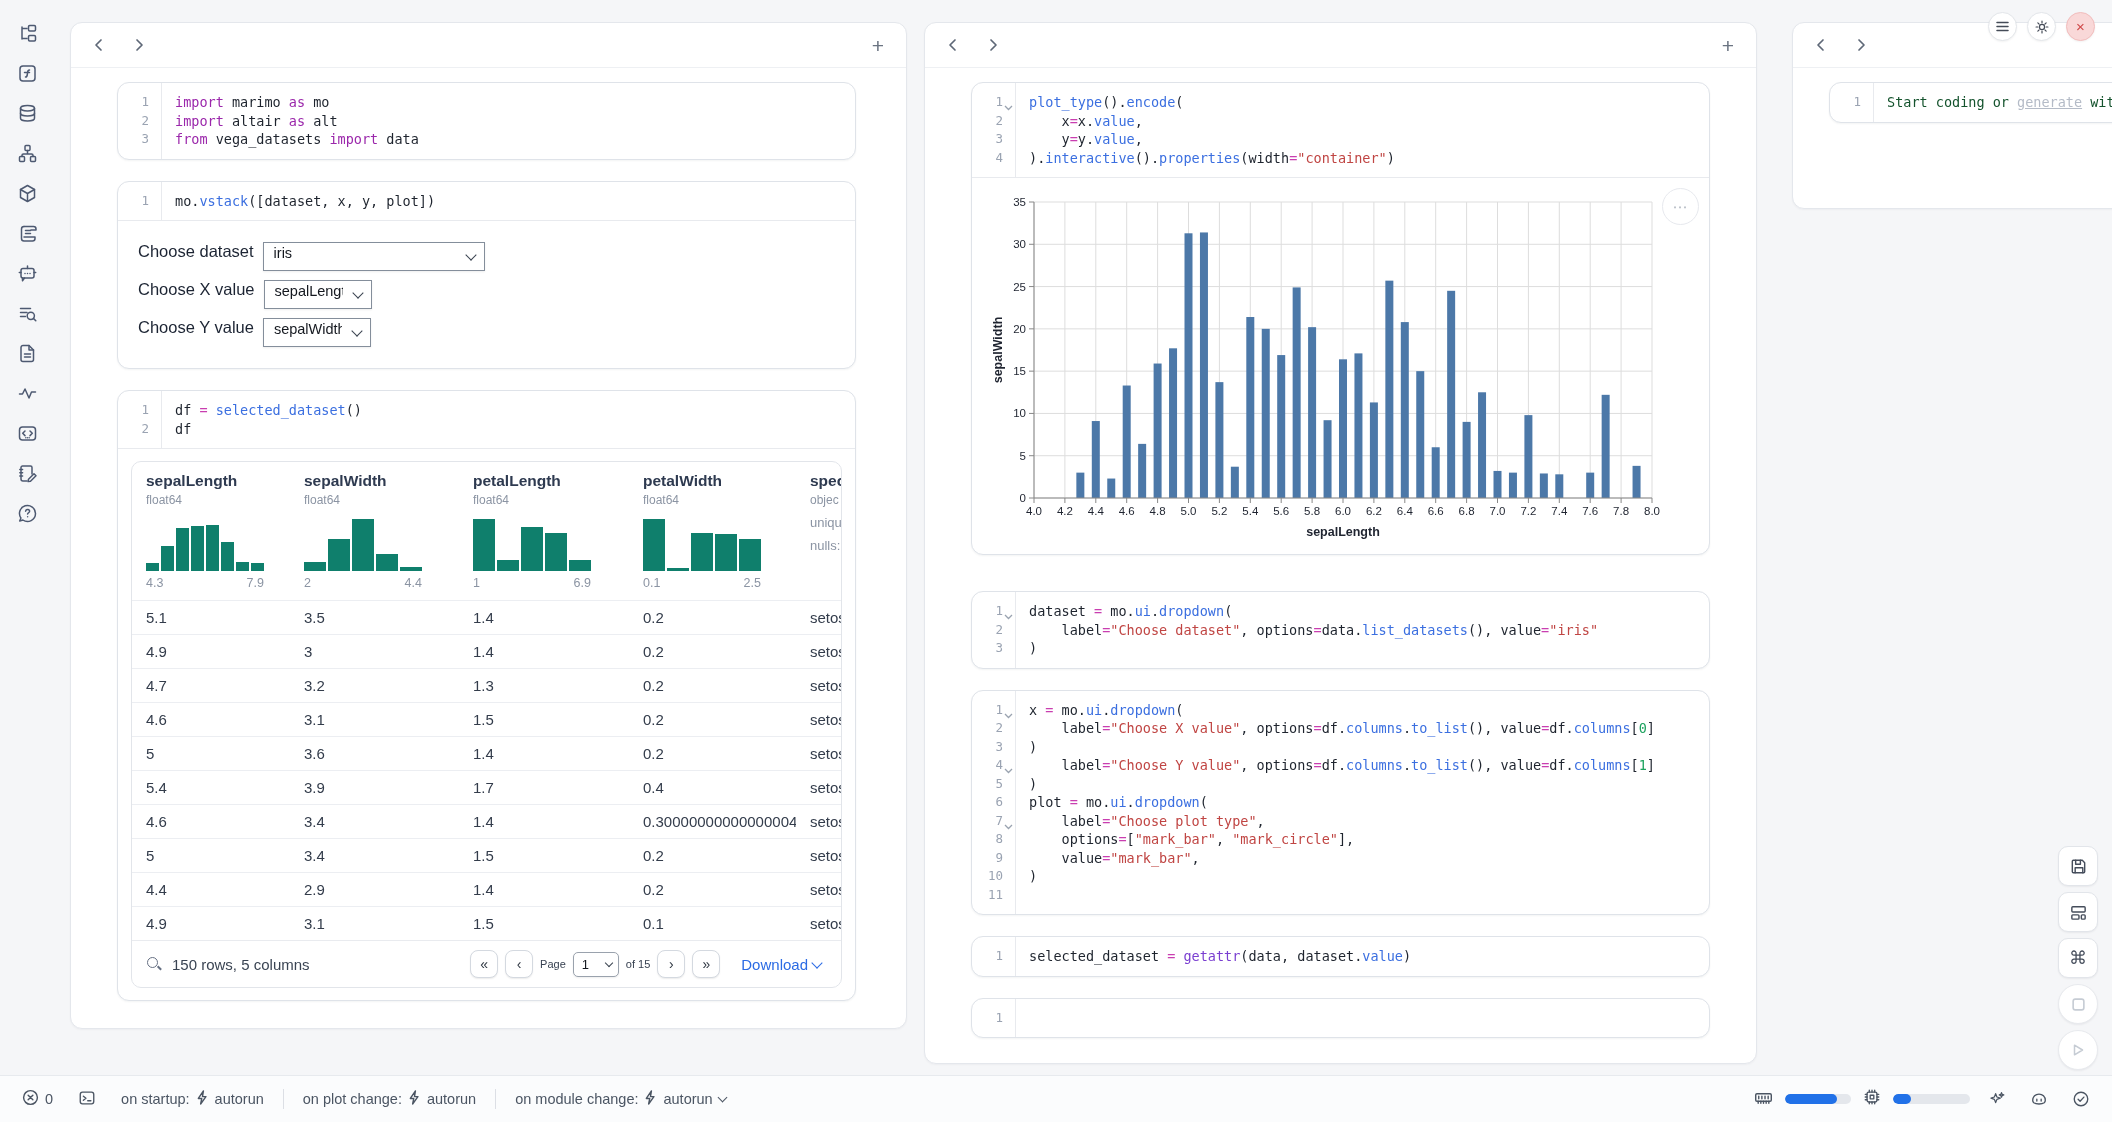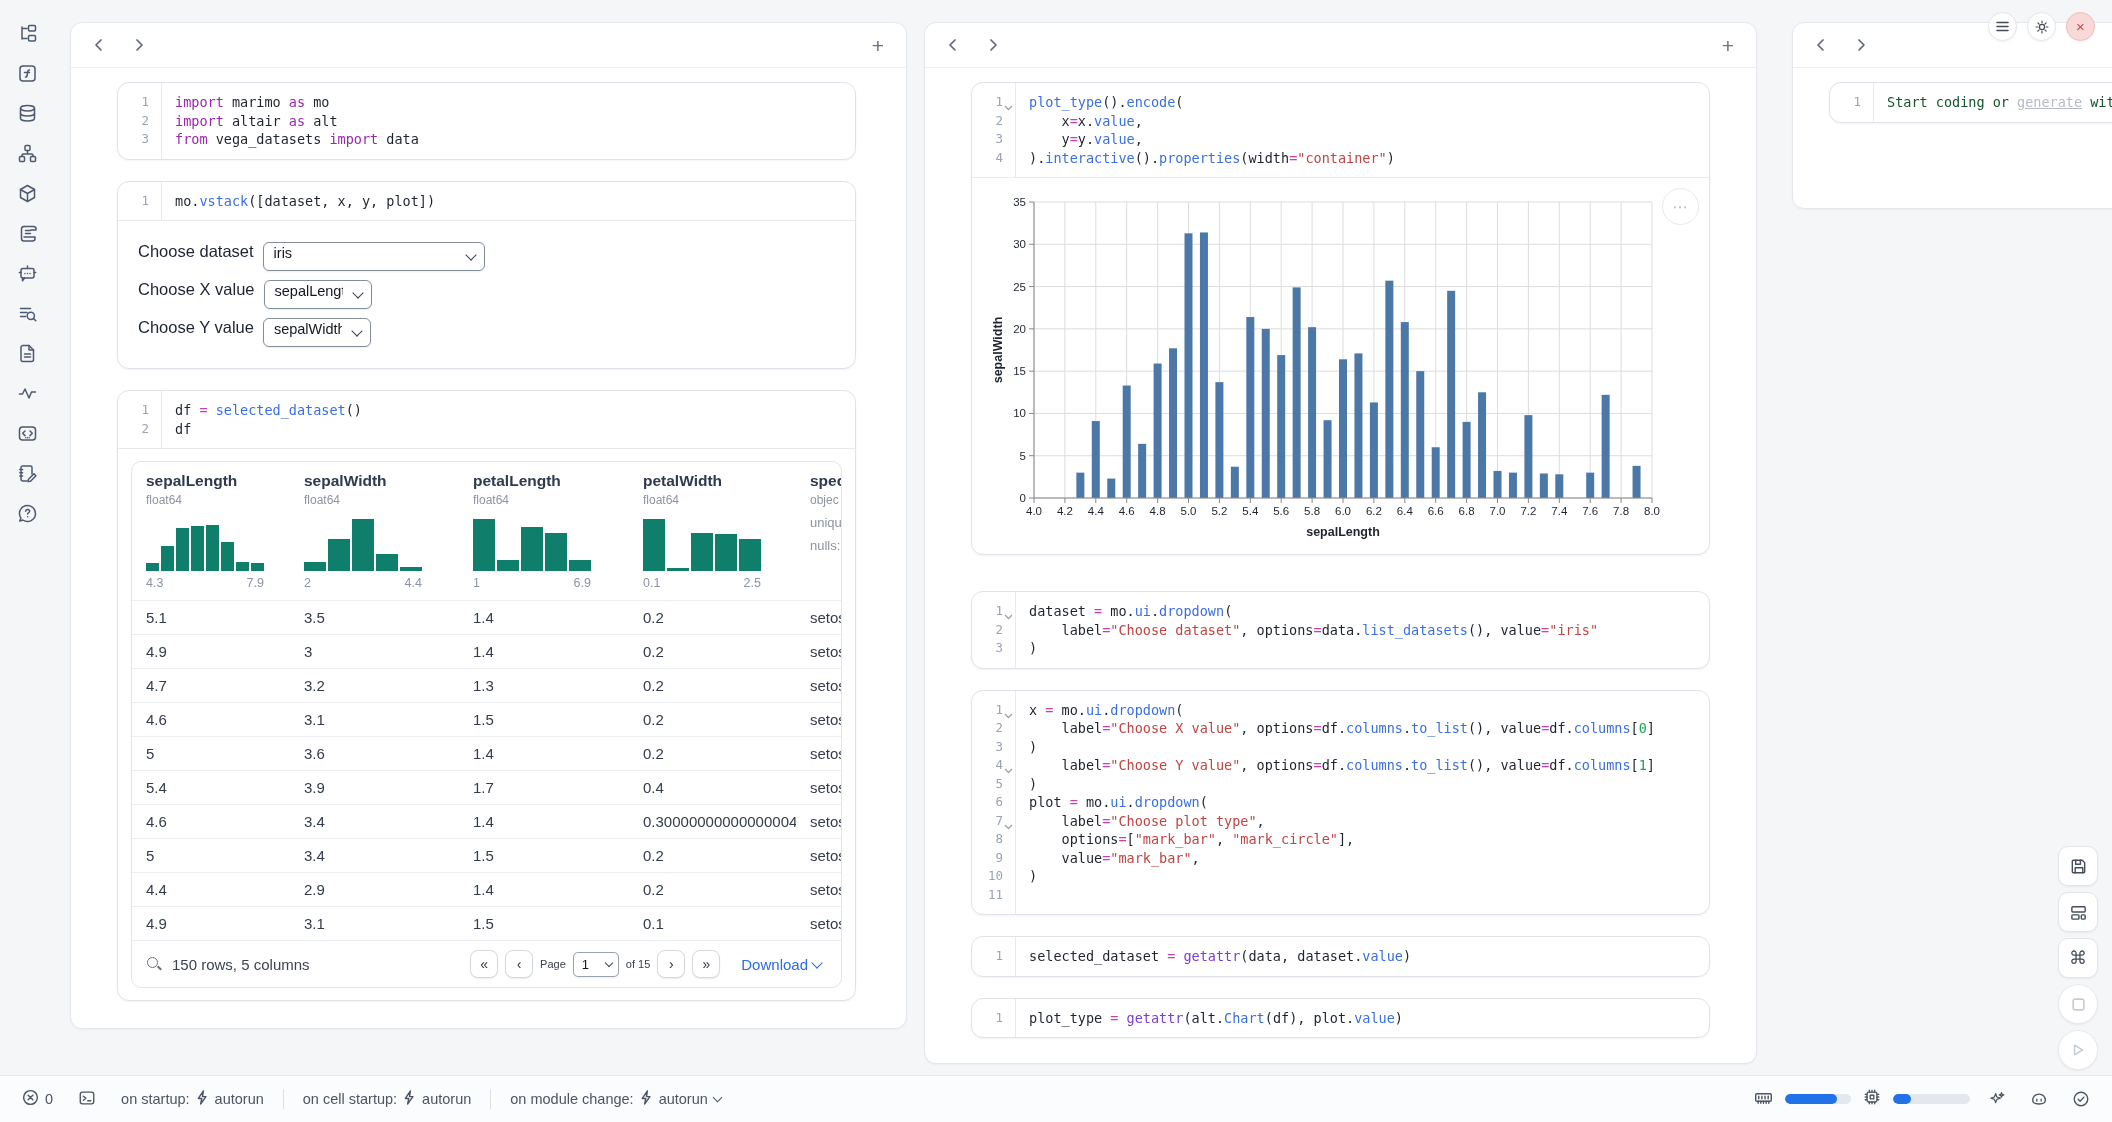--- a/index.html
+++ b/index.html
@@ -44,21 +44,21 @@
   .tk-ph{color:#14532d;}
   .tk-phu{color:#b4bbc7;text-decoration:underline;}
   .out-divider{border-top:1px solid #e8eaee;}
 
   
   .controls{padding:12px 20px;}
   .ctl-row{display:flex;align-items:flex-start;gap:9px;margin:9px 0;}
   .ctl-label{font-size:16.5px;color:#1c2433;}
   .sel-wrap{position:relative;display:inline-flex;}
   .sel-wrap::after{content:"";position:absolute;right:10px;top:9px;width:7px;height:7px;border-right:1.8px solid #3a4350;border-bottom:1.8px solid #3a4350;transform:rotate(45deg);pointer-events:none;}
-  .sel-wrap select{appearance:none;-webkit-appearance:none;height:29px;border:1px solid #848e9b;border-radius:6px;background:#fff;box-shadow:0 1px 2px rgba(0,0,0,.07);font-family:"Liberation Sans",sans-serif;font-size:14.5px;color:#14181f;padding:0 28px 8px 10px;}
+  .sel-wrap select{appearance:none;-webkit-appearance:none;height:29px;border:1px solid #848e9b;border-radius:0;background:#fff;box-shadow:0 1px 2px rgba(0,0,0,.07);font-family:"Liberation Sans",sans-serif;font-size:14.5px;color:#14181f;padding:0 28px 8px 10px;}
 
   
   .table-out{padding:12px 13px;}
   .df-box{border:1px solid #e2e5ea;border-radius:10px;overflow:hidden;width:100%;box-sizing:border-box;background:#fff;}
   .df-head{display:grid;grid-template-columns:158px 169px 170px 167px 1fr;padding:10px 0 10px;}
   .df-col{padding-left:14px;overflow:hidden;white-space:nowrap;}
   .df-name{font-weight:bold;font-size:15.5px;color:#2e3a50;}
   .df-type{font-size:12px;color:#8b94a3;margin-top:3px;}
   .hist{margin-top:12px;height:52px;display:flex;align-items:flex-end;gap:2px;width:118px;}
   .hbar{flex:1;background:#0f7f6c;}
@@ -691,23 +691,20 @@
               </div>
             </div>
           </div>
       </div>
       <div class="cell">
         <div>
             <div class="code-area">
               <div class="gutter">
                 <div class="ln"><span>1</span></div>
               </div>
-              <div class="code-body">
-                <div class="cl"><span class="tk-pl">plot_type </span><span class="tk-op">=</span><span class="tk-pl"> </span><span class="tk-bi">getattr</span><span class="tk-pl">(alt.</span><span class="tk-fn">Chart</span><span class="tk-pl">(df), plot.</span><span class="tk-fn">value</span><span class="tk-pl">)</span></div>
-              </div>
             </div>
           </div>
       </div>
     </div>
   </div>
 
   <div class="col" id="col3">
     <div class="col-header">
       <button class="nav-btn">
           <svg width="11" height="14" viewBox="0 0 11 14">
@@ -798,21 +795,21 @@
       </button>
       <button class="status-item">
         <span>on startup:</span>
         <span class="status-icon"><svg width="13" height="15" viewBox="0 0 14 16">
               <path d="M8 1L2.5 9h3.7L5 15l5.7-8H7l1-6z"></path>
             </svg></span>
         <span>autorun</span>
       </button>
       <span class="vsep"></span>
       <button class="status-item">
-        <span>on cell startup:</span>
+        <span>on plot change:</span>
         <span class="status-icon"><svg width="13" height="15" viewBox="0 0 14 16">
               <path d="M8 1L2.5 9h3.7L5 15l5.7-8H7l1-6z"></path>
             </svg></span>
         <span>autorun</span>
       </button>
       <span class="vsep"></span>
       <button class="status-item">
         <span>on module change:</span>
         <span class="status-icon"><svg width="13" height="15" viewBox="0 0 14 16">
               <path d="M8 1L2.5 9h3.7L5 15l5.7-8H7l1-6z"></path>

